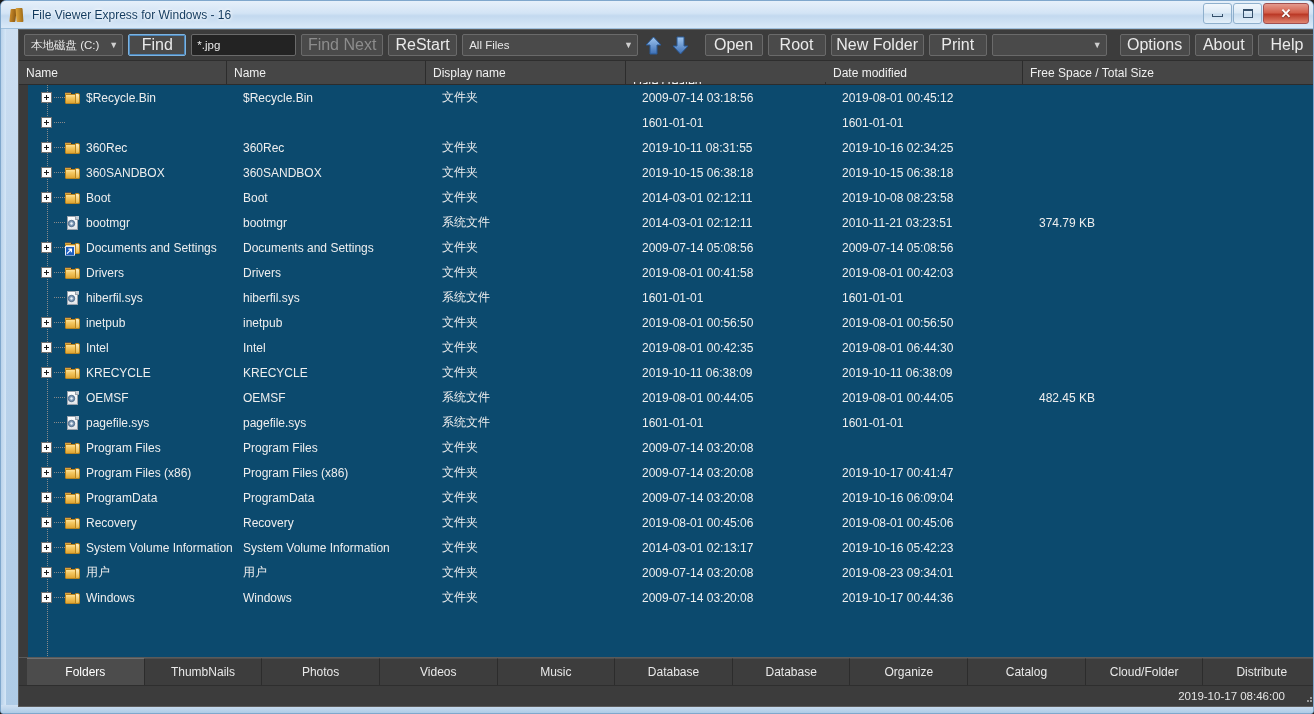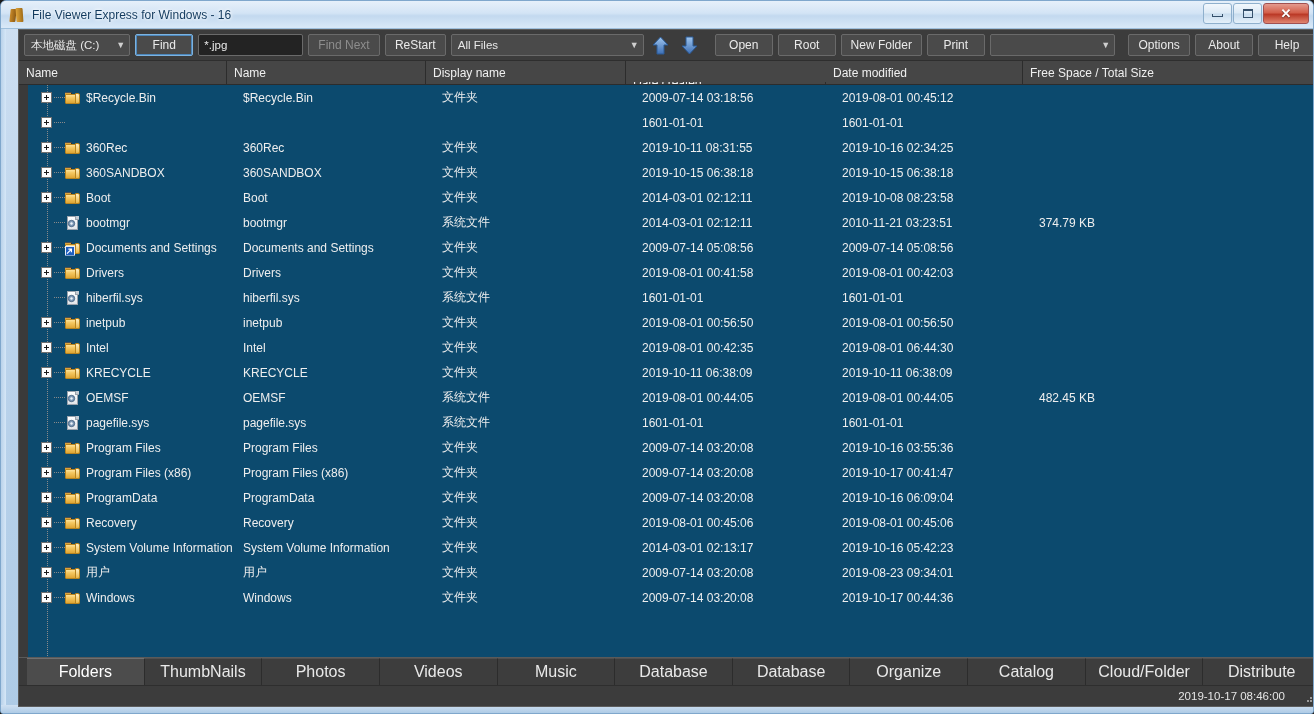--- a/index.html
+++ b/index.html
@@ -127,21 +127,21 @@
   .sel-filter { width: 200px; }
   .sel-blank { width: 130px; }
 
   .tb-btn {
     height: 22px;
     min-width: 58px;
     background: #4a4a4a;
     border: 1px solid #6a6a6a;
     border-radius: 2px;
     color: #eaeaea;
-    font-size: 12px;
+    font-size: 16px;
     display: flex; align-items: center; justify-content: center;
     padding: 0 10px;
     white-space: nowrap;
     cursor: default;
   }
   .tb-btn.focused {
     border-color: #7db3e0;
     box-shadow: 0 0 0 1px #4d87bb inset;
   }
   .tb-btn.disabled { color: #8d8d8d; }
@@ -310,21 +310,21 @@
   .tabbar {
     height: 28px; flex: none;
     display: flex;
     background: #3a3a3a;
     border-top: 1px solid #5a5a5a;
     padding-left: 8px;
   }
   .tab {
     flex: 1;
     display: flex; align-items: center; justify-content: center;
-    font-size: 16px;
+    font-size: 12px;
     color: #e9e9e9;
     background: #3d3d3d;
     border-right: 1px solid #2c2c2c;
     border-top: 1px solid #4f4f4f;
     white-space: nowrap;
     cursor: default;
   }
   .tab.active {
     background: #4c4c4c;
     border-top: 1px solid #707070;
@@ -732,21 +732,20 @@
               <span class="icon-slot ic-folder">
                 <span class="tab"></span>
                 <span class="body"></span>
                 <span class="leaf"></span>
               </span>
               <span>Program Files</span>
             </div>
             <div class="cell cell-name">Program Files</div>
             <div class="cell cell-disp">文件夹</div>
             <div class="cell cell-crt">2009-07-14 03:20:08</div>
-            <div class="cell cell-mod">2019-10-16 03:55:36</div>
             <div class="cell cell-free"></div>
           </div>
           <div class="row">
             <div class="cell cell-tree">
               <span class="expander"></span>
               <span class="dashlead"></span>
               <span class="icon-slot ic-folder">
                 <span class="tab"></span>
                 <span class="body"></span>
                 <span class="leaf"></span>

